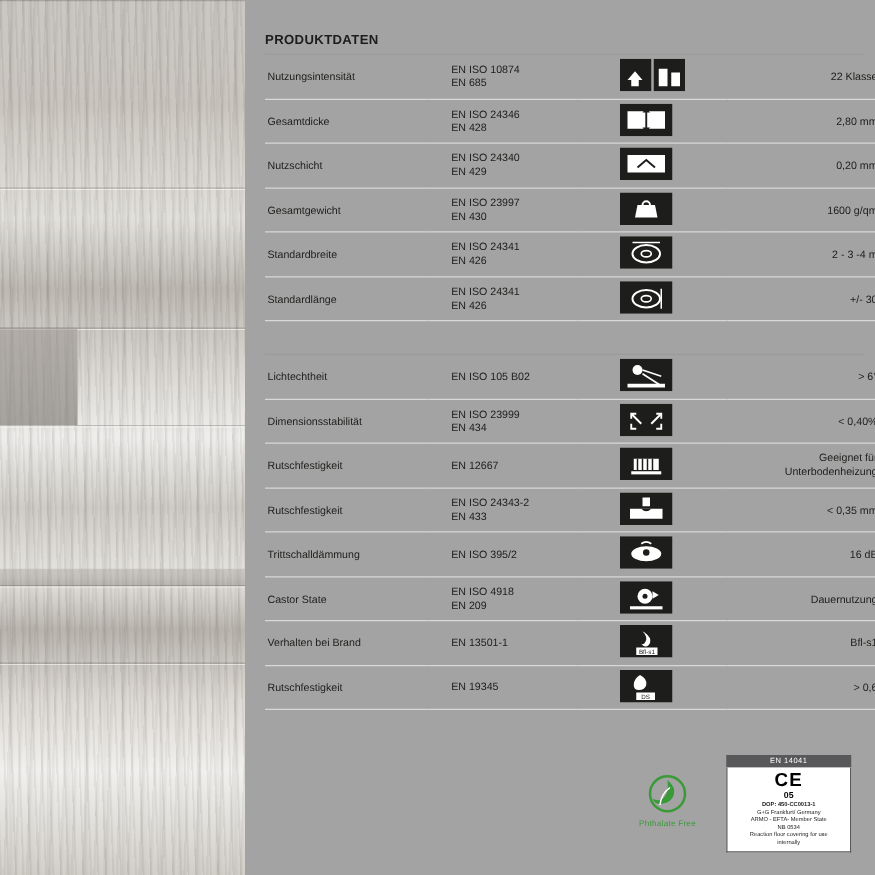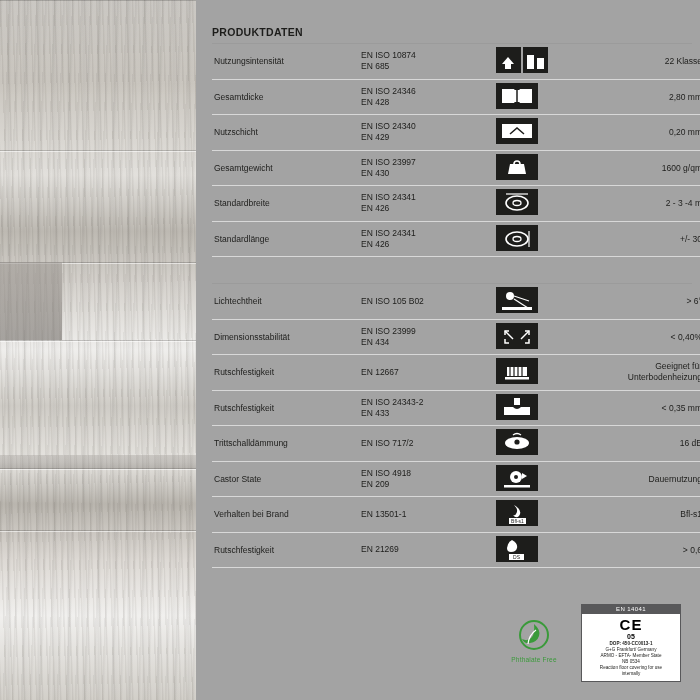--- a/index.html
+++ b/index.html
@@ -336,21 +336,21 @@
               <path d="M17 13 q4 4 8 0" fill="#1d1d1b"></path>
             </svg>
           </span>
         </td>
         <td class="c-val">&lt; 0,35 mm</td>
       </tr>
 
       <tr>
         <td class="c-label">Trittschalldämmung</td>
         <td class="c-norm">
-          <span class="norm-line">EN ISO 717/2</span>
+          <span class="norm-line">EN ISO 395/2</span>
         </td>
         <td class="c-icon">
           <span class="ico">
             <svg width="42" height="26" viewBox="0 0 42 26">
               <rect x="0" y="0" width="42" height="26" fill="#1d1d1b"></rect>
               <ellipse cx="21" cy="14" rx="12" ry="6" fill="#fff"></ellipse>
               <circle cx="21" cy="13" r="2.6" fill="#1d1d1b"></circle>
               <path d="M17 6 q4 -3 8 0" fill="none" stroke="#fff" stroke-width="1.3"></path>
             </svg>
           </span>
@@ -392,21 +392,21 @@
               <text x="21.5" y="23" font-size="5" text-anchor="middle" fill="#1d1d1b" font-family="Liberation Sans, sans-serif">Bfl-s1</text>
             </svg>
           </span>
         </td>
         <td class="c-val">Bfl-s1</td>
       </tr>
 
       <tr>
         <td class="c-label">Rutschfestigkeit</td>
         <td class="c-norm">
-          <span class="norm-line">EN 21269</span>
+          <span class="norm-line">EN 19345</span>
         </td>
         <td class="c-icon">
           <span class="ico">
             <svg width="42" height="26" viewBox="0 0 42 26">
               <rect x="0" y="0" width="42" height="26" fill="#1d1d1b"></rect>
               <path d="M16 4 q6 3 5 8 q-1 4 -6 4 q-4 0 -4 -4 q0 -5 5 -8 z" fill="#fff"></path>
               <rect x="13" y="18" width="15" height="6" fill="#fff"></rect>
               <text x="20.5" y="23" font-size="5" text-anchor="middle" fill="#1d1d1b" font-family="Liberation Sans, sans-serif">DS</text>
             </svg>
           </span>

